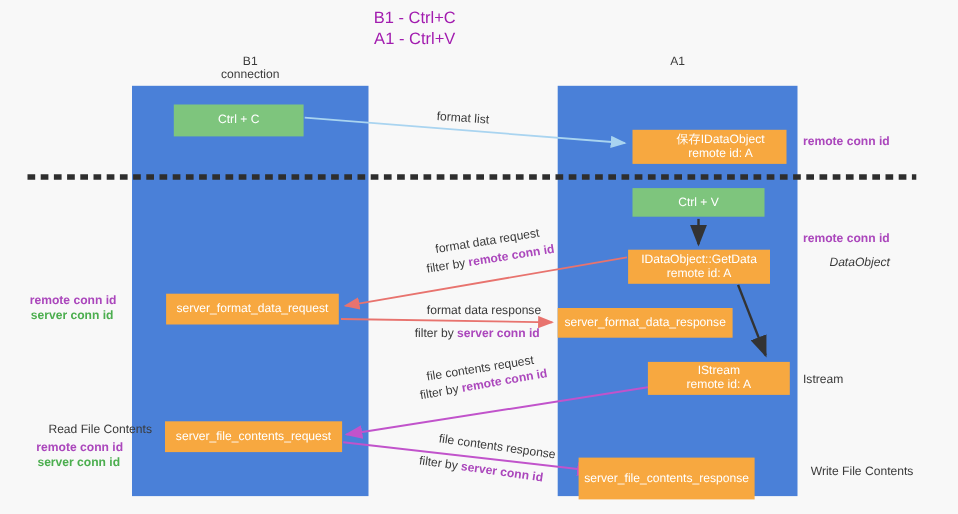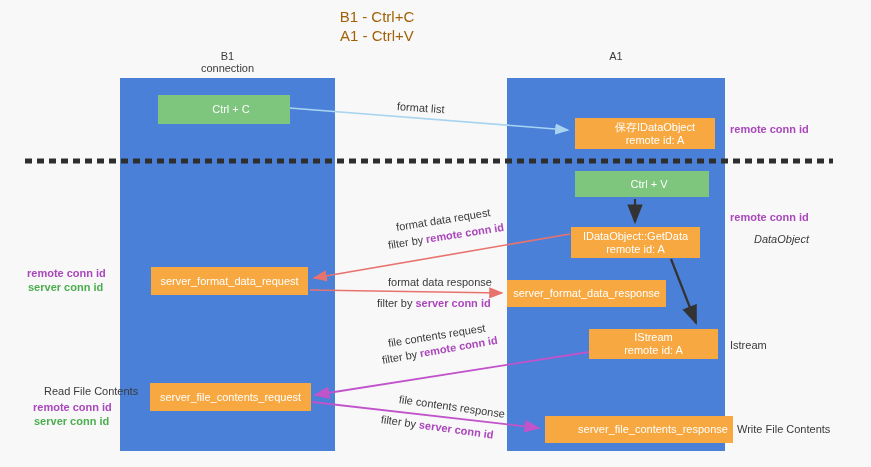--- a/index.html
+++ b/index.html
@@ -4,44 +4,44 @@
 <style>
   html,body{margin:0;padding:0;}
   #stage{
     position:relative; width:871px; height:467px;
     background:#f8f8f8; overflow:hidden;
     font-family:"Liberation Sans", sans-serif;
     color:#3a3a3a;
   }
   
   #title{position:absolute; top:7px; left:0; width:754px; text-align:center;
-         font-size:15px; line-height:19px; color:#a16207;}
+         font-size:15px; line-height:19px; color:#a21caf;}
   
   .col-head{position:absolute; top:50px; text-align:center; font-size:11px; line-height:12px; color:#3c3c3c;}
   #col-head-left{left:120px; width:215px;}
   #col-head-right{left:507px; width:218px;}
   
   .col{position:absolute; top:78px; height:373px; background:#4a80d8;}
   #col-left{left:120px; width:215px;}
   #col-right{left:507px; width:218px;}
   
   .box{position:absolute; display:flex; flex-direction:column; align-items:center;
        justify-content:center; color:#ffffff; font-size:11px; line-height:13px;
        text-align:center; white-space:nowrap;}
   .orange{background:#f7a840;}
-  .green{background:#7ec57d;padding-left:14px;}
+  .green{background:#7ec57d;}
   #box-ctrl-c{left:158px; top:95px;  width:118px; height:29px;}
   #box-save  {left:575px; top:118px; width:120px; height:31px;padding-left:20px;}
   #box-ctrl-v{left:575px; top:171px; width:120px; height:26px;}
   #box-getdata{left:571px; top:227px; width:129px; height:31px;}
   #box-fmt-req{left:151px; top:267px; width:157px; height:28px;}
   #box-fmt-res{left:507px; top:280px; width:159px; height:27px;}
   #box-istream{left:589px; top:329px; width:129px; height:30px;}
   #box-file-req{left:150px; top:383px; width:161px; height:28px;}
-  #box-file-res{left:545px; top:416px; width:160px; height:27px;padding-left:28px;}
+  #box-file-res{left:526px; top:416px; width:160px; height:38px;}
   
   .side-label{position:absolute; font-size:11px; white-space:nowrap; color:#3a3a3a;}
   .conn-purple{color:#ab47bc; font-weight:bold;}
   .conn-green{color:#4cae4f; font-weight:bold;}
   #r-conn-top{left:730px; top:123px;}
   #r-conn-mid{left:730px; top:211px;}
   #r-dataobject{left:754px; top:233px;font-style:italic;}
   #r-istream{left:730px; top:339px;}
   #r-write{left:737px; top:423px;}
   #l-conn-1{left:27px; top:267px;}

